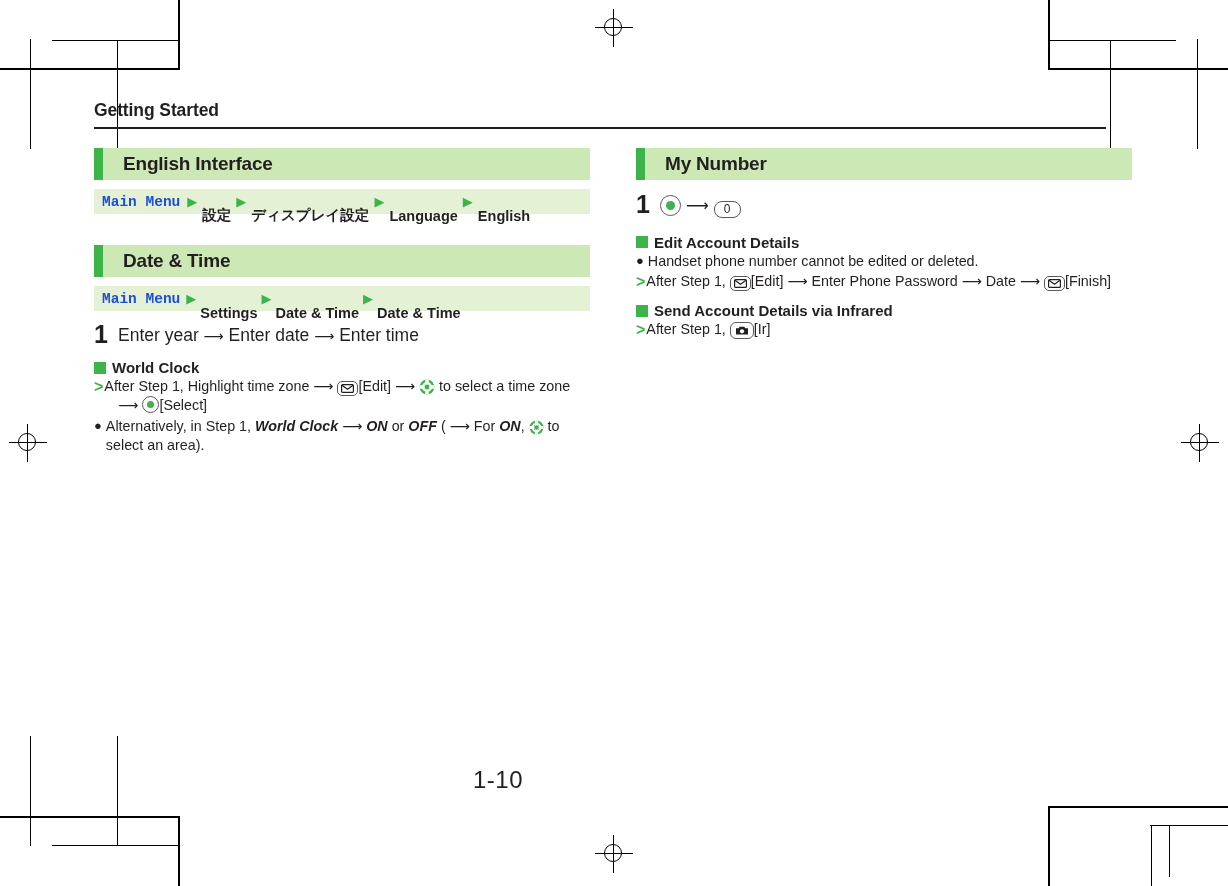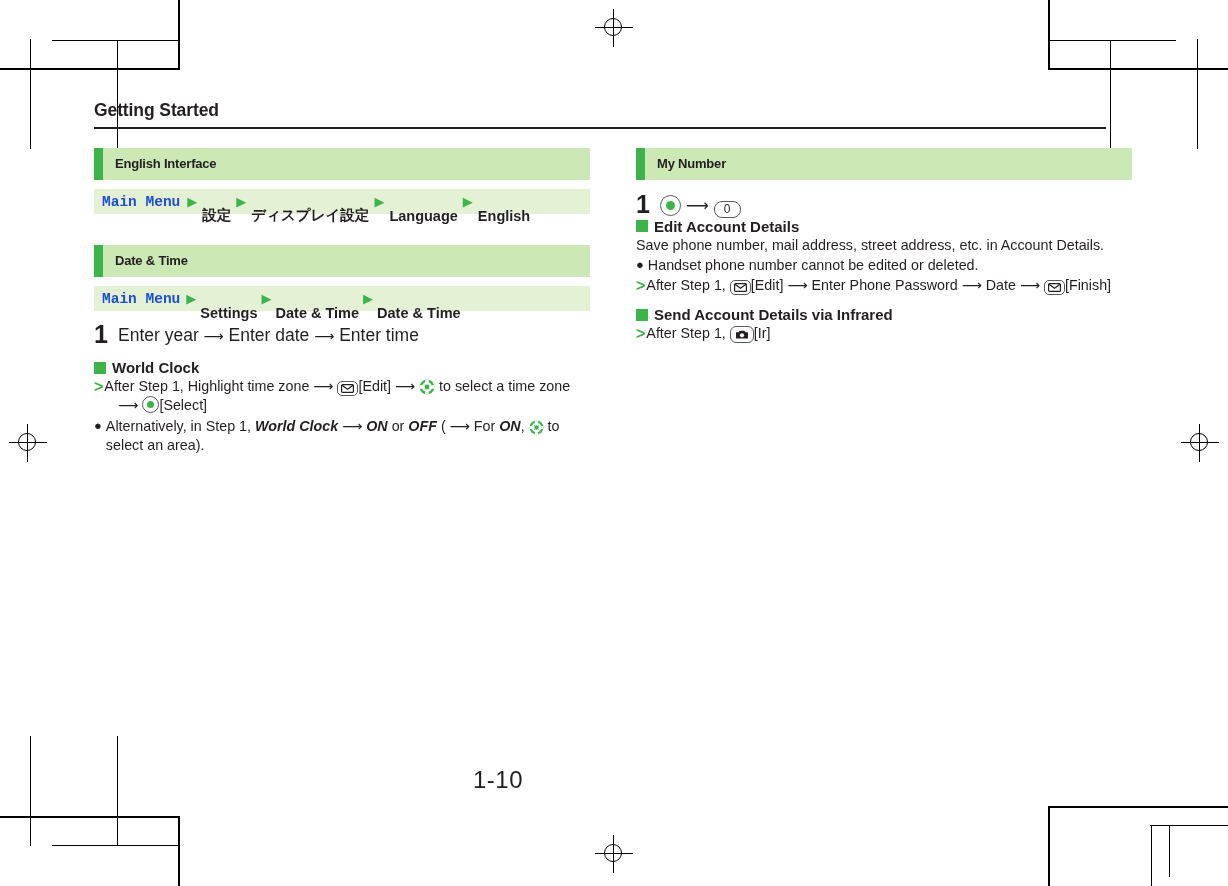--- a/index.html
+++ b/index.html
@@ -85,23 +85,23 @@
     height: 32px;
     margin-bottom: 9px;
   }
   .sec-head .bar {
     width: 9px;
     height: 32px;
     background: #3cb44a;
     flex: 0 0 auto;
   }
   .sec-head .title {
-    font-size: 13px;
-    font-weight: bold;
-    padding-left: 12px;
+    font-size: 19px;
+    font-weight: bold;
+    padding-left: 20px;
     letter-spacing: -0.2px;
     line-height: 32px;
   }
 
   
   .path-bar {
     background: #e4f1d5;
     height: 25px;
     display: flex;
     align-items: center;
@@ -419,26 +419,25 @@
         <span class="num">1</span>
         <span class="step-body">
           <span class="keycircle lg"></span>
           <span class="arrow" style="font-size:16px;">⟶</span>
           <span class="keybox wide">
             <span class="lbl">0</span>
           </span>
         </span>
       </div>
 
-      <div class="sub-head" style="margin-top:0;">
+      <div class="sub-head" style="margin-top:16px;">
         <span class="sq"></span>
         <span>Edit Account Details</span>
       </div>
 
-      <div class="para plain">Save phone number, mail address, street address, etc. in Account Details.</div>
 
       <div class="para">
         <span class="glyph-dot">●</span>
         <span class="txt">Handset phone number cannot be edited or deleted.</span>
       </div>
 
       <div class="para">
         <span class="glyph-gt">&gt;</span>
         <span class="txt">
           <span>After Step 1,</span>

